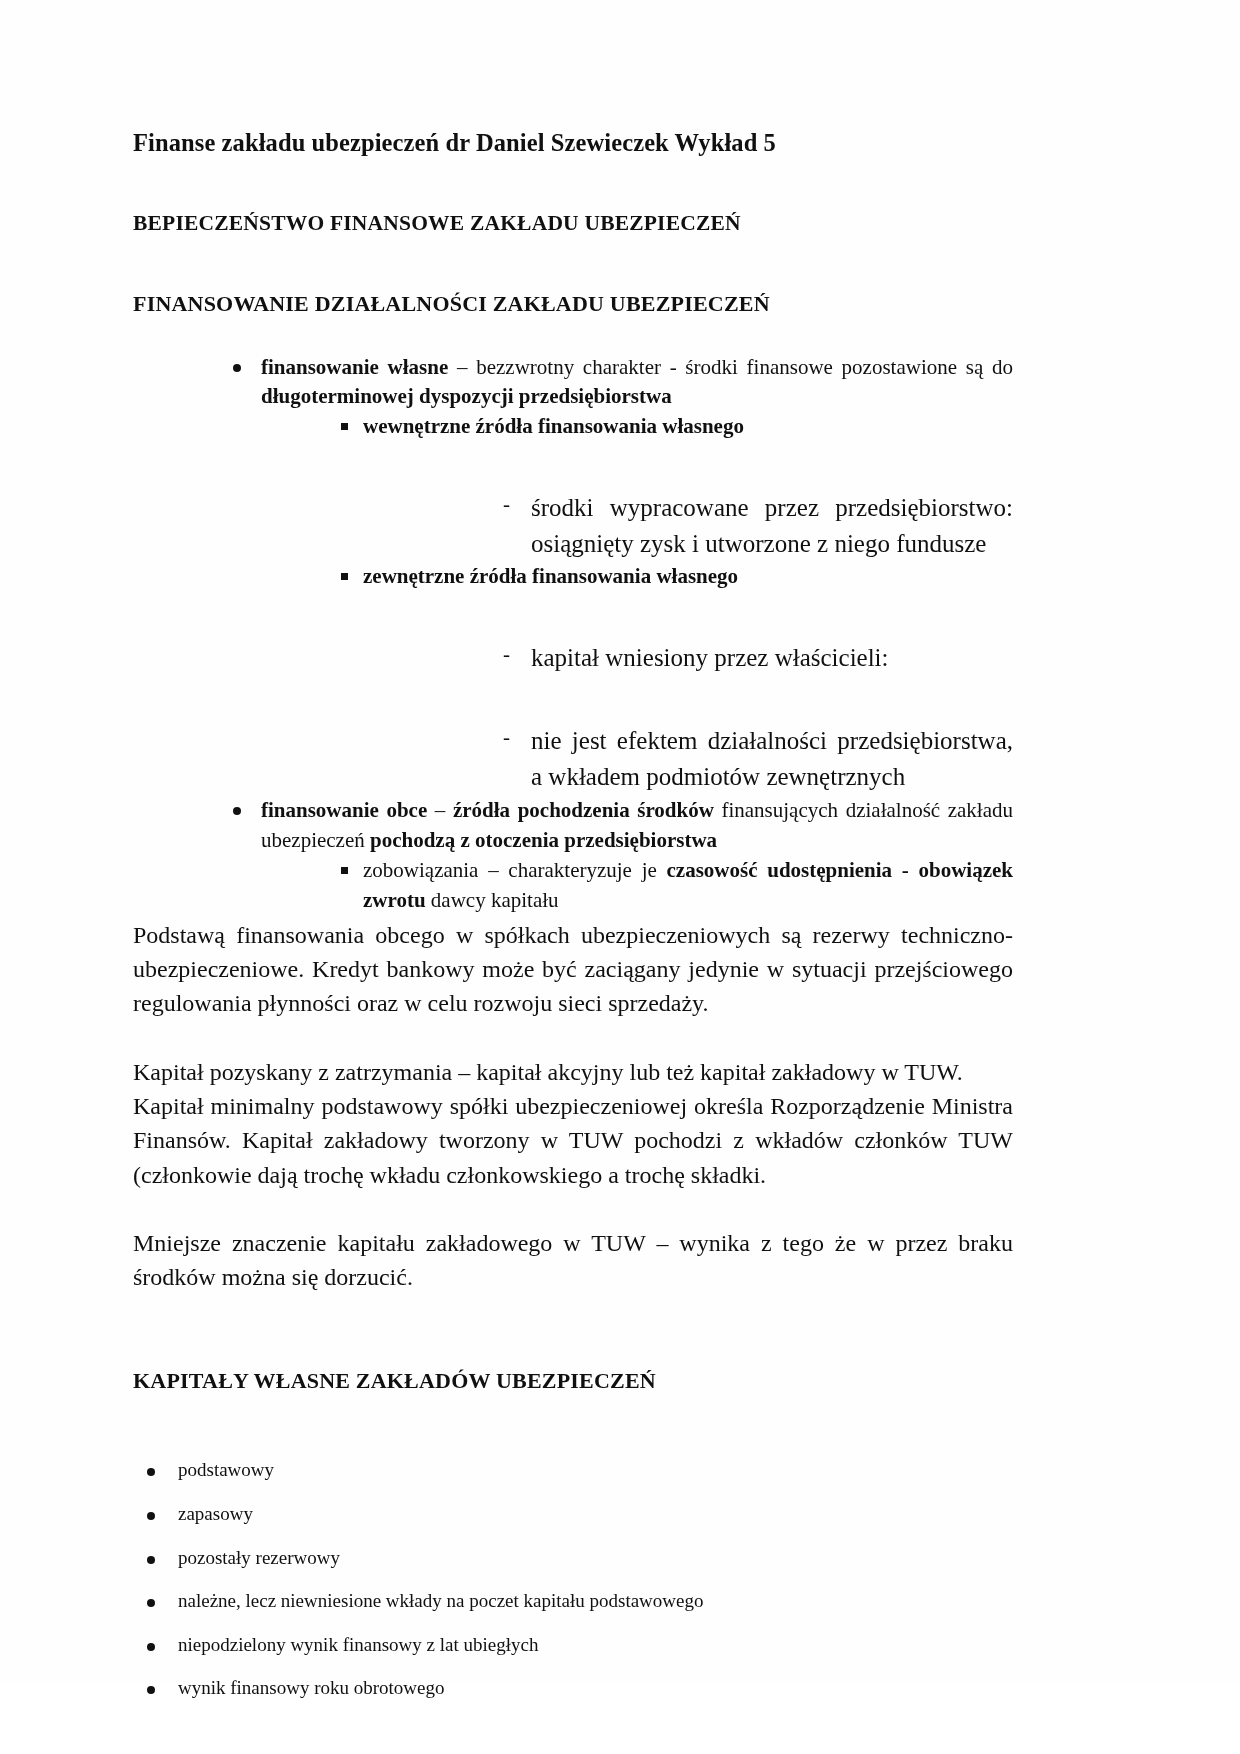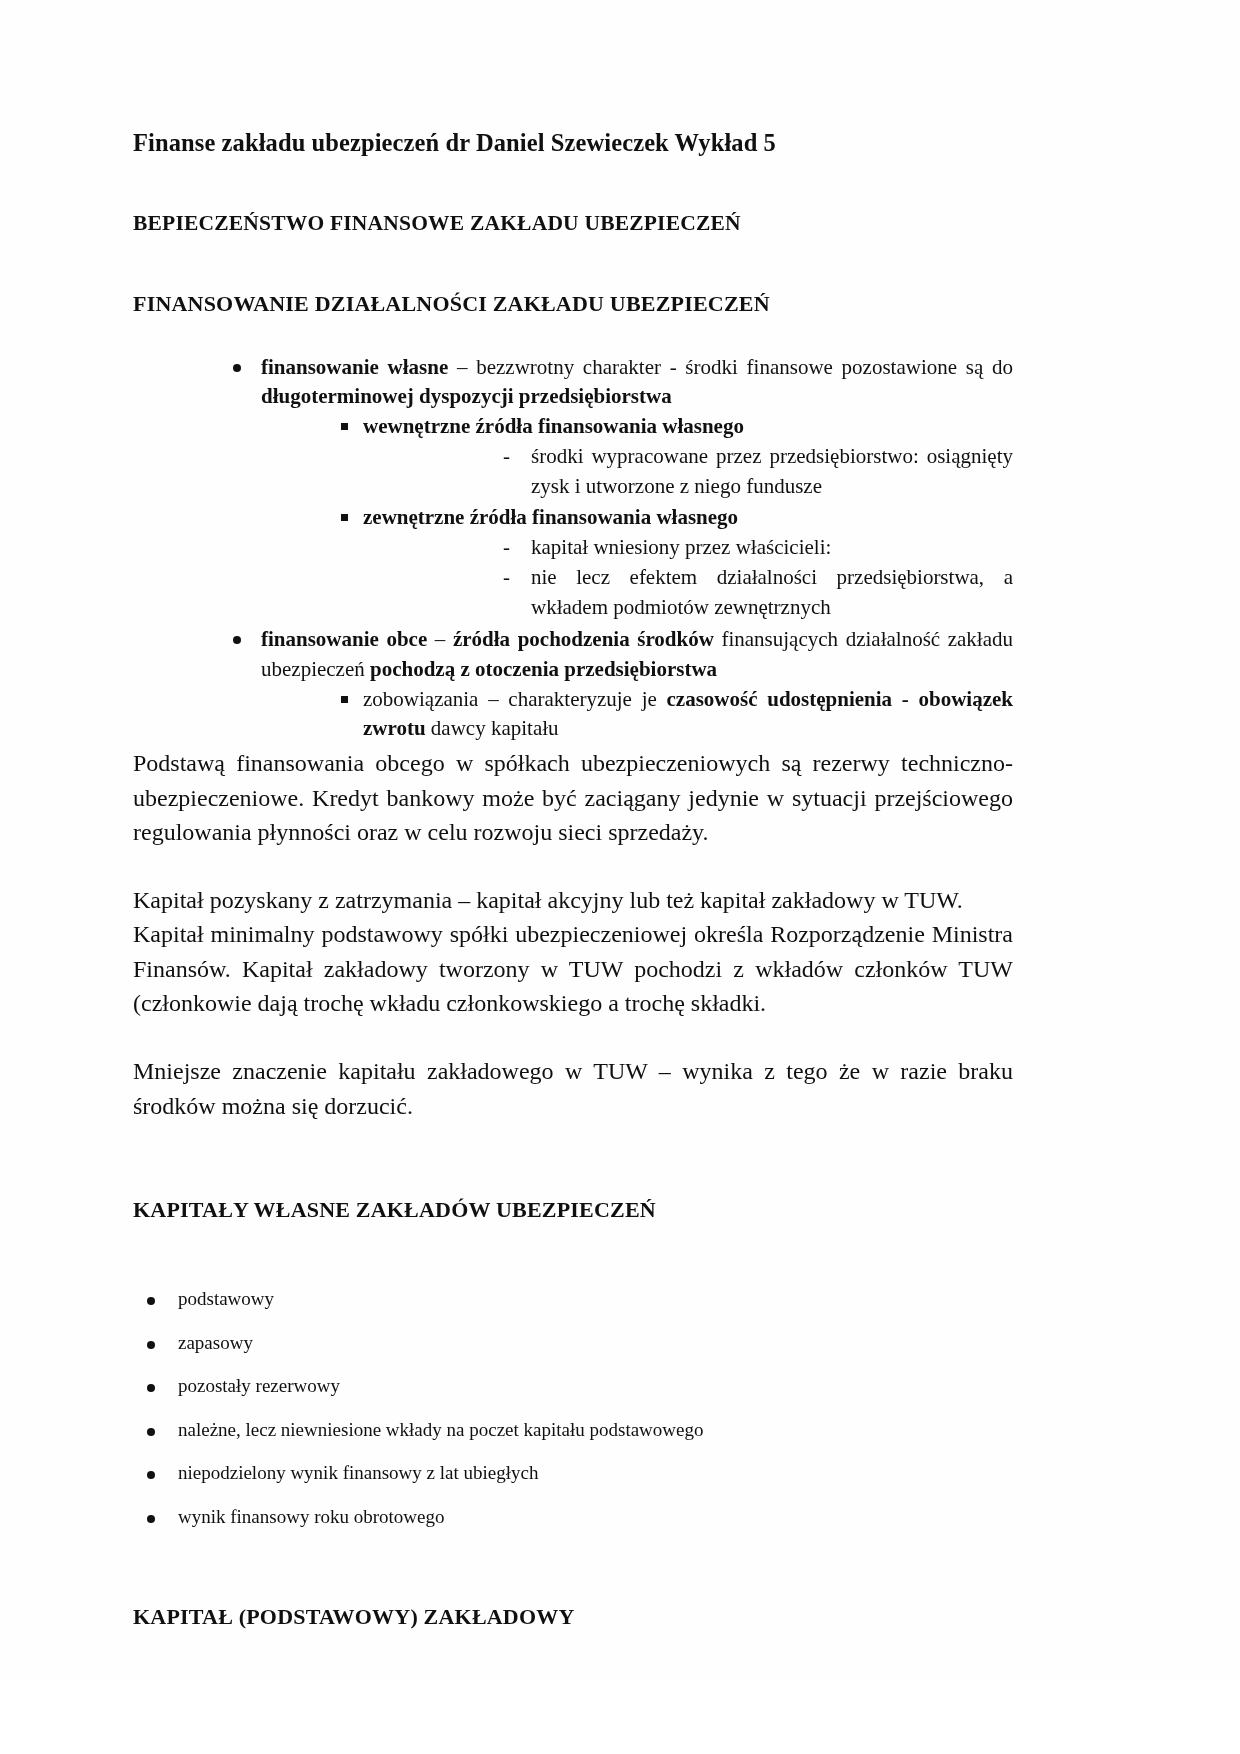--- a/index.html
+++ b/index.html
@@ -118,24 +118,25 @@
   ul.lvl2 > li.just { text-align: justify; }
   ul.lvl3 {
     list-style: none;
     margin: 0;
     padding: 0;
   }
   ul.lvl3 > li {
     position: relative;
     padding-left: 38px;
     margin-left: 130px;
-    font-size: 21px;
+    font-size: 25px;
     line-height: 1.42;
     text-align: justify;
     margin-bottom: 1px;
+    margin-top: 48px;
   }
   ul.lvl3 > li::before {
     content: "-";
     position: absolute;
     left: 10px;
     top: 0;
     font-size: 21px;
     line-height: 1.42;
   }
   ul.lvl3 > li.nojust { text-align: left; }
@@ -185,21 +186,21 @@
           <li>
             <b>wewnętrzne źródła finansowania własnego</b>
             <ul class="lvl3">
               <li>środki wypracowane przez przedsiębiorstwo: osiągnięty zysk i utworzone z niego fundusze</li>
             </ul>
           </li>
           <li>
             <b>zewnętrzne źródła finansowania własnego</b>
             <ul class="lvl3">
               <li class="nojust">kapitał wniesiony przez właścicieli:</li>
-              <li>nie lecz efektem działalności przedsiębiorstwa, a wkładem podmiotów zewnętrznych</li>
+              <li>nie jest efektem działalności przedsiębiorstwa, a wkładem podmiotów zewnętrznych</li>
             </ul>
           </li>
         </ul>
       </li>
 
       <li>
         <b>finansowanie obce</b><span> – </span><b>źródła pochodzenia środków</b><span> finansujących działalność zakładu ubezpieczeń </span><b>pochodzą z otoczenia przedsiębiorstwa</b>
 
         <ul class="lvl2">
           <li class="just">
@@ -212,21 +213,21 @@
     <p class="body">Podstawą finansowania obcego w spółkach ubezpieczeniowych są rezerwy techniczno-ubezpieczeniowe. Kredyt bankowy może być zaciągany jedynie w sytuacji przejściowego regulowania płynności oraz w celu rozwoju sieci sprzedaży.</p>
 
     <div class="gap-md"></div>
 
     <p class="body nojust">Kapitał pozyskany z zatrzymania – kapitał akcyjny lub też kapitał zakładowy w TUW.</p>
 
     <p class="body">Kapitał minimalny podstawowy spółki ubezpieczeniowej określa Rozporządzenie Ministra Finansów. Kapitał zakładowy tworzony w TUW pochodzi z wkładów członków TUW (członkowie dają trochę wkładu członkowskiego a trochę składki.</p>
 
     <div class="gap-md"></div>
 
-    <p class="body">Mniejsze znaczenie kapitału zakładowego w TUW – wynika z tego że w razie braku środków można się dorzucić.</p>
+    <p class="body">Mniejsze znaczenie kapitału zakładowego w TUW – wynika z tego że w przez braku środków można się dorzucić.</p>
 
     <div class="gap-xl"></div>
 
     <div class="section-heading tight">KAPITAŁY WŁASNE ZAKŁADÓW UBEZPIECZEŃ</div>
 
 
     <div class="gap-md"></div>
 
     <ul class="plain">
       <li>podstawowy</li>

